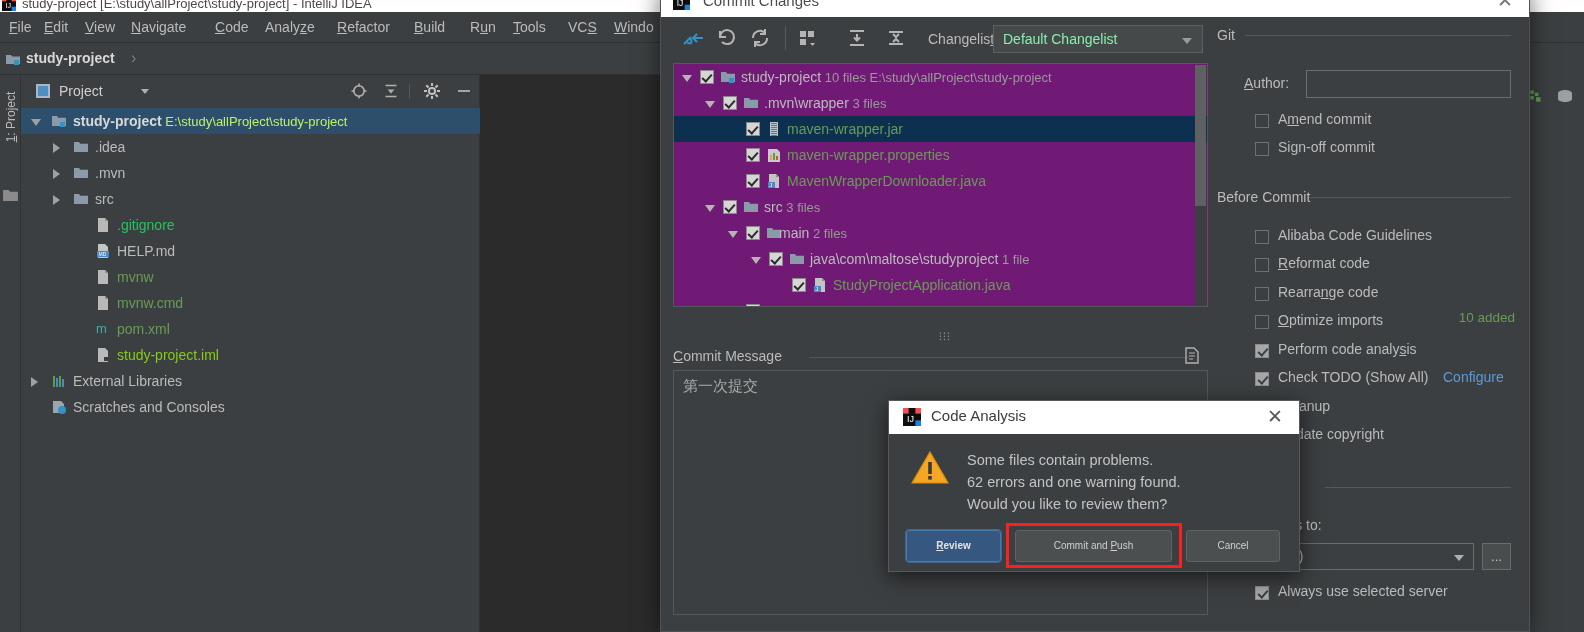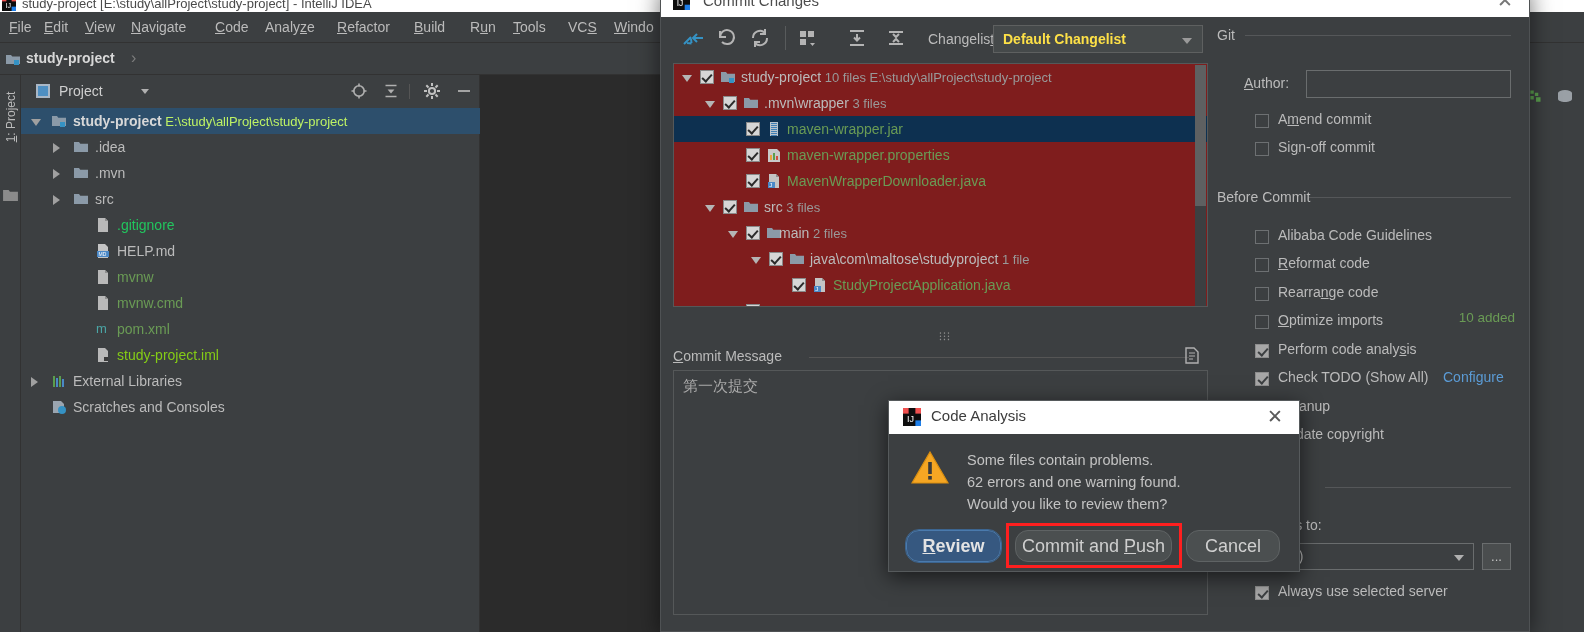--- a/index.html
+++ b/index.html
@@ -139,31 +139,31 @@
 
   .dlg-toolbar { position:absolute; left:0; top:30px; width:868px; height:44px; }
   .tbi { position:absolute; top:11px; }
   .chglist-lbl { position:absolute; left:267px; top:14px; font-size:14px; color:#bbb; }
   .chglist-lbl u { text-decoration:underline; }
   .chglist-combo {
     position:absolute; left:332px; top:8px; width:210px; height:28px;
     background:#45494a; border:1px solid #5e6060;
   }
   .chglist-combo .v {
-    position:absolute; left:9px; top:5px; font-size:14px; font-weight:bold; color:#fde047;
+    position:absolute; left:9px; top:5px; font-size:14px; font-weight:normal; color:#86efac;
   }
   .chglist-combo .ar {
     position:absolute; right:10px; top:12px;
     border-left:5px solid transparent; border-right:5px solid transparent;
     border-top:6px solid #9a9a9a;
   }
 
   .ctree-wrap {
     position:absolute; left:12px; top:76px; width:535px; height:244px;
-    background:#7f1d1d; border:1px solid #555859; overflow:hidden;
+    background:#701a75; border:1px solid #555859; overflow:hidden;
   }
   .ctrow { position:relative; height:26px; line-height:26px; white-space:nowrap; font-size:14px; }
   .ctrow.sel { background:#0d3050; }
   .ctrow .arrow {
     position:absolute; top:11px; width:0;height:0;
     border-left:5px solid transparent; border-right:5px solid transparent;
     border-top:7px solid #b5b5b5;
   }
   .cb {
     position:absolute; top:6px; width:14px; height:14px;
@@ -245,22 +245,22 @@
   .ca-title .tx { position:absolute; left:42px; top:6px; font-size:15px; color:#3c3c3c; }
   .ca-title .ij { position:absolute; left:14px; top:7px; width:18px; height:18px; }
   .ca-title .x {
     position:absolute; right:14px; top:6px; width:20px; height:20px;
     font-size:19px; color:#5a5a5a; text-align:center; line-height:19px;
   }
   .ca-warn { position:absolute; left:22px; top:50px; width:38px; height:34px; }
   .ca-msg { position:absolute; left:78px; top:48px; font-size:14.5px; color:#c3c3c3; line-height:22px; }
   .btn {
     position:absolute; height:32px; background:#4b4f50;
-    border:1px solid #5f6364; border-radius:13px;
-    font-size:18px; color:#cfcfcf; text-align:center; line-height:30px;
+    border:1px solid #5f6364; border-radius:3px;
+    font-size:10px; color:#cfcfcf; text-align:center; line-height:30px;
   }
   .btn u { text-decoration:underline; }
   .btn.primary {
     background:#365880; border:1px solid #4a7aad; color:#e3e3e3; font-weight:bold;
     outline:1px solid #3c6590;
   }
   .redbox {
     position:absolute; border:3px solid #ff1f1f; background:transparent;
   }
 </style>

